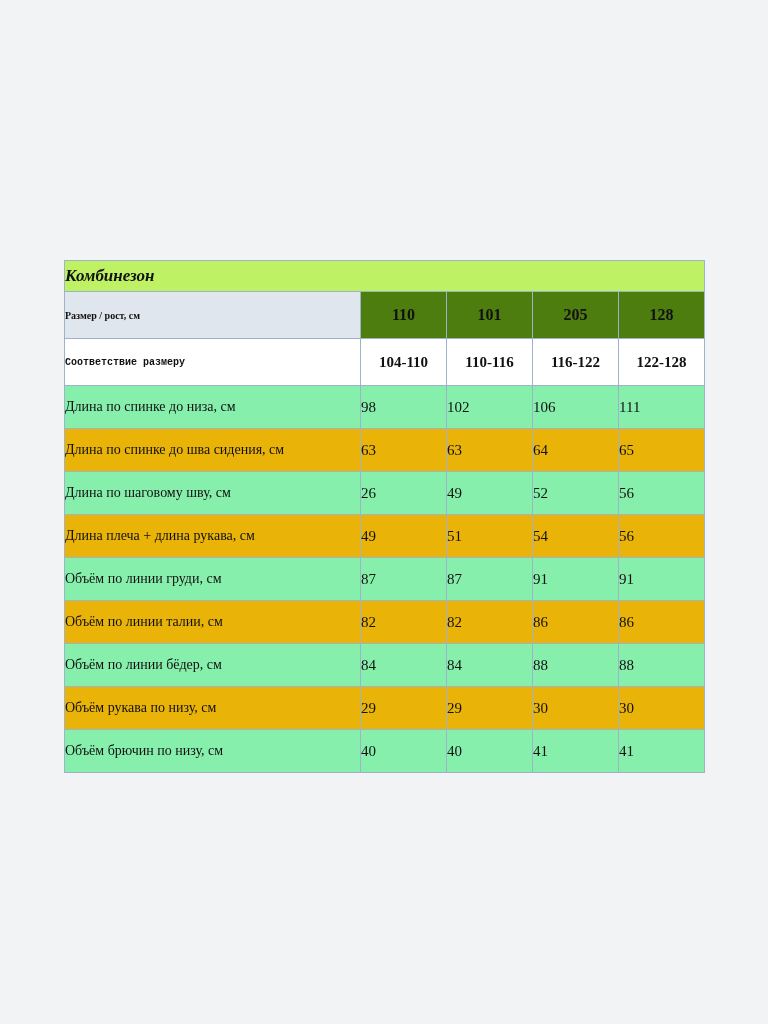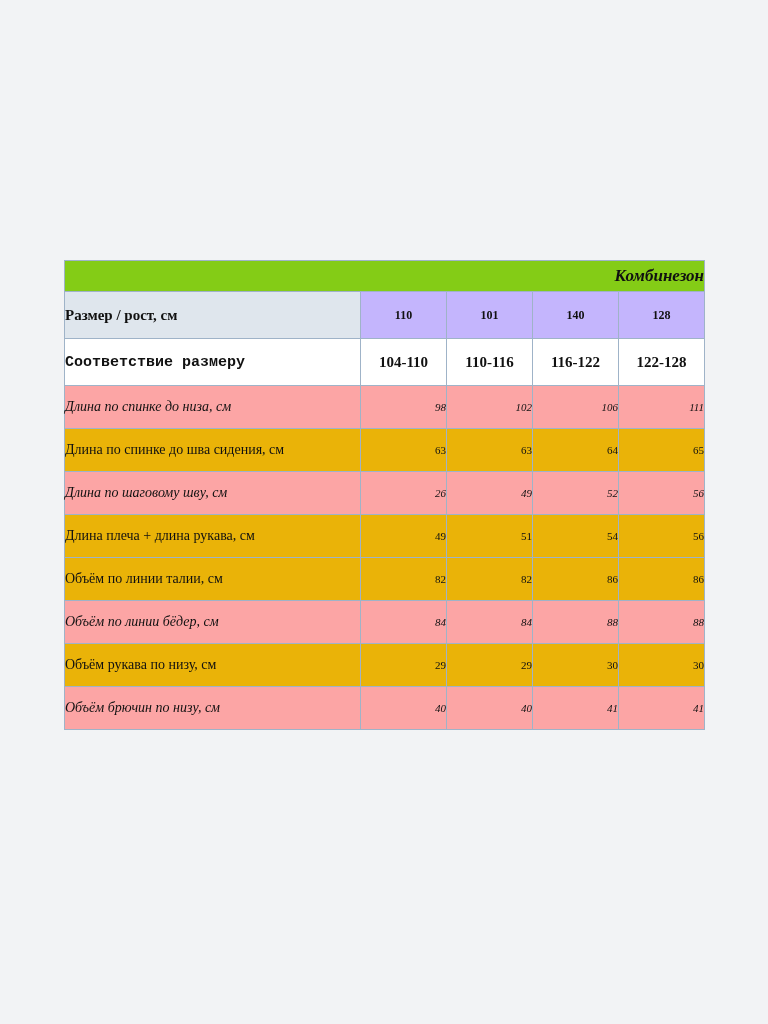--- a/index.html
+++ b/index.html
@@ -25,72 +25,71 @@
     width: 640px;
     table-layout: fixed;
     background: #ffffff;
   }
   table.size-table td {
     border: 1px solid #9fb3c8;
     padding: 0;
     vertical-align: middle;
   }
   .title-cell {
-    text-align: right;
+    text-align: left;
     font-weight: bold;
     font-style: italic;
     font-size: 17px;
     color: #111;
     height: 30px;
-    background: #84cc16;
+    background: #bef264;
     padding: 4px 0 6px 0;
   }
   .hdr-label {
     font-weight: bold;
-    font-size: 15px;
+    font-size: 10px;
     color: #111;
     padding-left: 10px;
     height: 46px;
     background: #dfe6ed;
     margin-top: 40px;
   }
   .hdr-label.alt {
     background: #ffffff;
     font-family: Liberation Mono, monospace;
   }
   .hdr-val {
     text-align: center;
     font-weight: bold;
-    font-size: 12px;
+    font-size: 16px;
     color: #111;
     height: 46px;
-    background: #c4b5fd;
+    background: #4d7c0f;
   }
   .hdr-val.alt {
     background: #ffffff;
   }
   .hdr-val.small {
     font-size: 15px;
     margin-top: 32px;
   }
   .row-label {
     font-size: 14px;
     color: #111;
     padding-left: 10px;
     height: 42px;
   }
   .row-val {
-    text-align: right;
-    font-size: 11px;
+    text-align: left;
+    font-size: 15px;
     color: #111;
     height: 42px;
   }
   tr.shade td {
-    background: #fca5a5;
-    font-style: italic;
+    background: #86efac;
   }
   tr.plain td {
     background: #eab308;
   }
   col.c0 { width: 296px; }
   col.c1 { width: 86px; }
   col.c2 { width: 86px; }
   col.c3 { width: 86px; }
   col.c4 { width: 86px; }
 </style>
@@ -107,21 +106,21 @@
         <col class="c4">
     </colgroup>
     <tbody>
       <tr>
         <td class="title-cell" colspan="5">Комбинезон</td>
       </tr>
       <tr>
         <td class="hdr-label">Размер / рост, см</td>
         <td class="hdr-val">110</td>
         <td class="hdr-val">101</td>
-        <td class="hdr-val">140</td>
+        <td class="hdr-val">205</td>
         <td class="hdr-val">128</td>
       </tr>
       <tr>
         <td class="hdr-label alt">Соответствие  размеру</td>
         <td class="hdr-val alt small">104-110</td>
         <td class="hdr-val alt small">110-116</td>
         <td class="hdr-val alt small">116-122</td>
         <td class="hdr-val alt small">122-128</td>
       </tr>
 
@@ -146,20 +145,27 @@
         <td class="row-val">52</td>
         <td class="row-val">56</td>
       </tr>
       <tr class="plain">
         <td class="row-label">Длина плеча + длина рукава, см</td>
         <td class="row-val">49</td>
         <td class="row-val">51</td>
         <td class="row-val">54</td>
         <td class="row-val">56</td>
       </tr>
+      <tr class="shade">
+        <td class="row-label">Объём по линии груди, см</td>
+        <td class="row-val">87</td>
+        <td class="row-val">87</td>
+        <td class="row-val">91</td>
+        <td class="row-val">91</td>
+      </tr>
       <tr class="plain">
         <td class="row-label">Объём по линии талии, см</td>
         <td class="row-val">82</td>
         <td class="row-val">82</td>
         <td class="row-val">86</td>
         <td class="row-val">86</td>
       </tr>
       <tr class="shade">
         <td class="row-label">Объём по линии бёдер, см</td>
         <td class="row-val">84</td>

